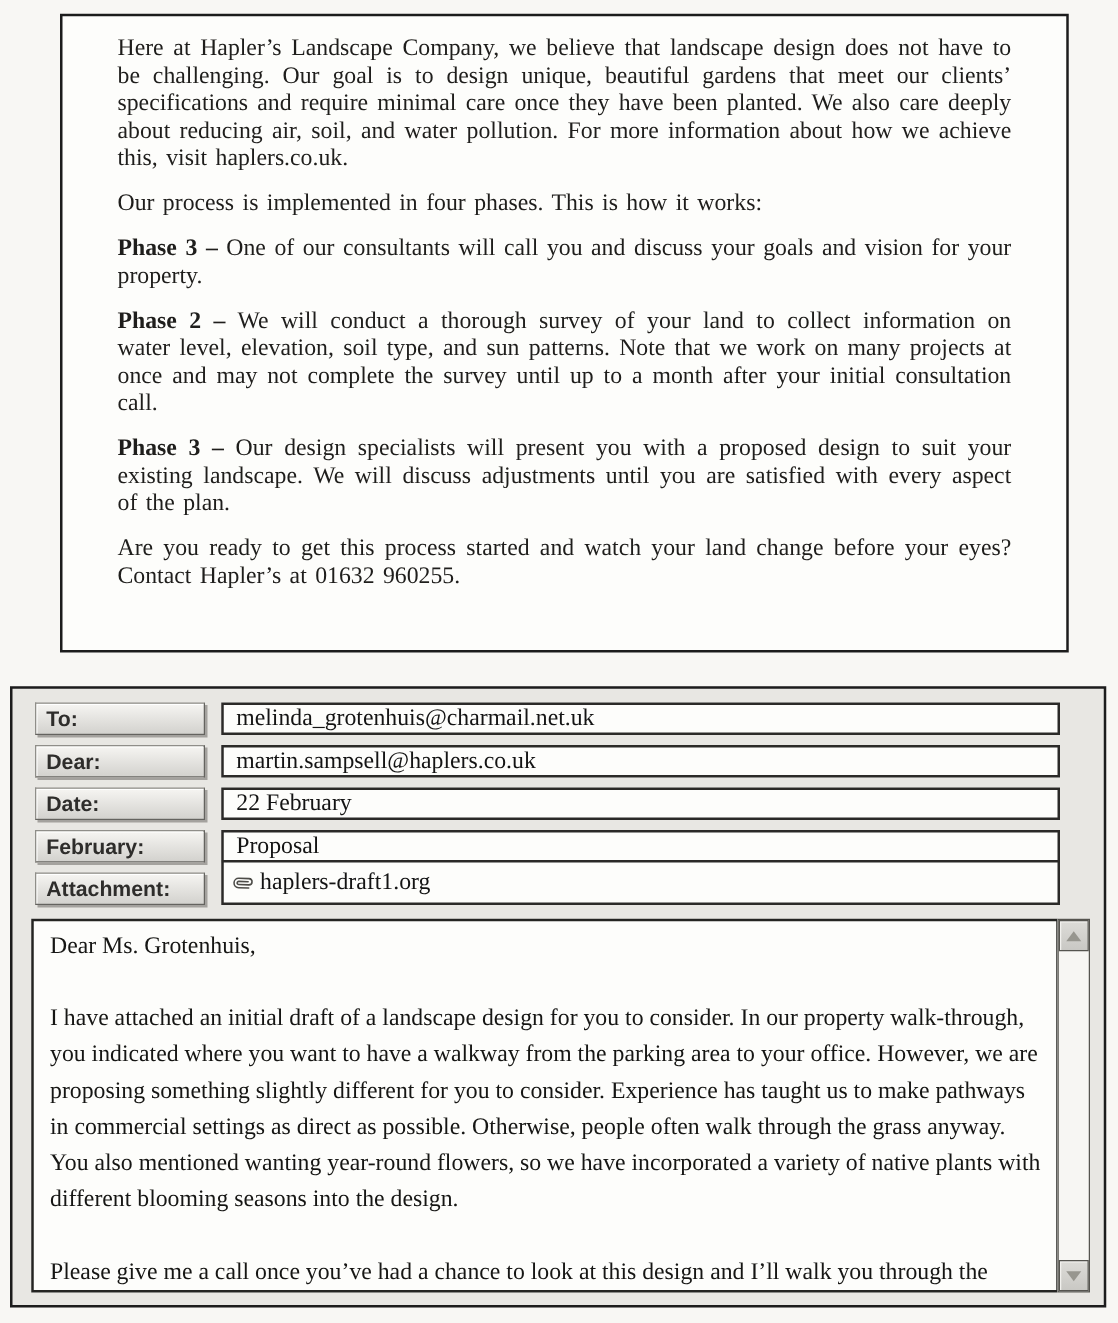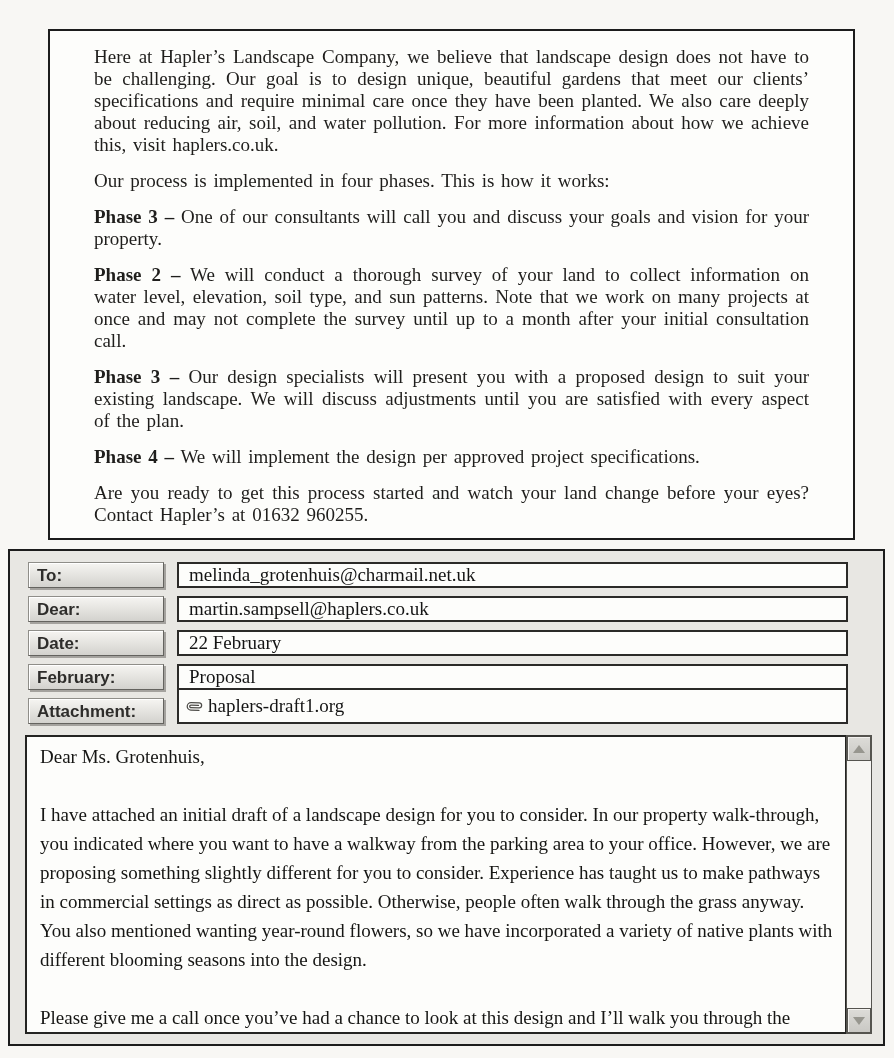--- a/index.html
+++ b/index.html
@@ -5,21 +5,21 @@
   * { margin:0; padding:0; box-sizing:border-box; }
   html,body { width:894px; height:1058px; }
   body {
     position:relative;
     background:#f8f7f4;
     font-family:"Liberation Serif", serif;
   }
 
   
   .letter-box {
-    position:absolute; left:48px; top:29px;
+    position:absolute; left:48px; top:11px;
     width:807px; height:511px;
     background:#fdfdfb;
     border:2px solid #1c1c1c;
     padding:15px 44px 0 44px;
   }
   .letter-box p {
     font-size:19px; line-height:22px;
     word-spacing:2px;
     text-align:justify;
     color:#1f1e1c;
@@ -99,21 +99,20 @@
 </style>
 </head>
 <body>
 
 <div class="letter-box">
   <p><span class="lead"></span><span>Here at Hapler’s Landscape Company, we believe that landscape design does not have to be challenging. Our goal is to design unique, beautiful gardens that meet our clients’ specifications and require minimal care once they have been planted. We also care deeply about reducing air, soil, and water pollution. For more information about how we achieve this, visit haplers.co.uk.</span></p>
   <p><span class="lead"></span><span>Our process is implemented in four phases. This is how it works:</span></p>
   <p><span class="lead">Phase 3 –</span><span> One of our consultants will call you and discuss your goals and vision for your property.</span></p>
   <p><span class="lead">Phase 2 –</span><span> We will conduct a thorough survey of your land to collect information on water level, elevation, soil type, and sun patterns. Note that we work on many projects at once and may not complete the survey until up to a month after your initial consultation call.</span></p>
   <p><span class="lead">Phase 3 –</span><span> Our design specialists will present you with a proposed design to suit your existing landscape. We will discuss adjustments until you are satisfied with every aspect of the plan.</span></p>
-  <p><span class="lead">Phase 4 –</span><span> We will implement the design per approved project specifications.</span></p>
   <p><span class="lead"></span><span>Are you ready to get this process started and watch your land change before your eyes? Contact Hapler’s at 01632 960255.</span></p>
 </div>
 
 <div class="email-panel">
 
   <div class="field-row">
     <div class="field-label">To:</div>
     <input class="field-input" type="text" readonly="" value="melinda_grotenhuis@charmail.net.uk" style="">
   </div>
 

